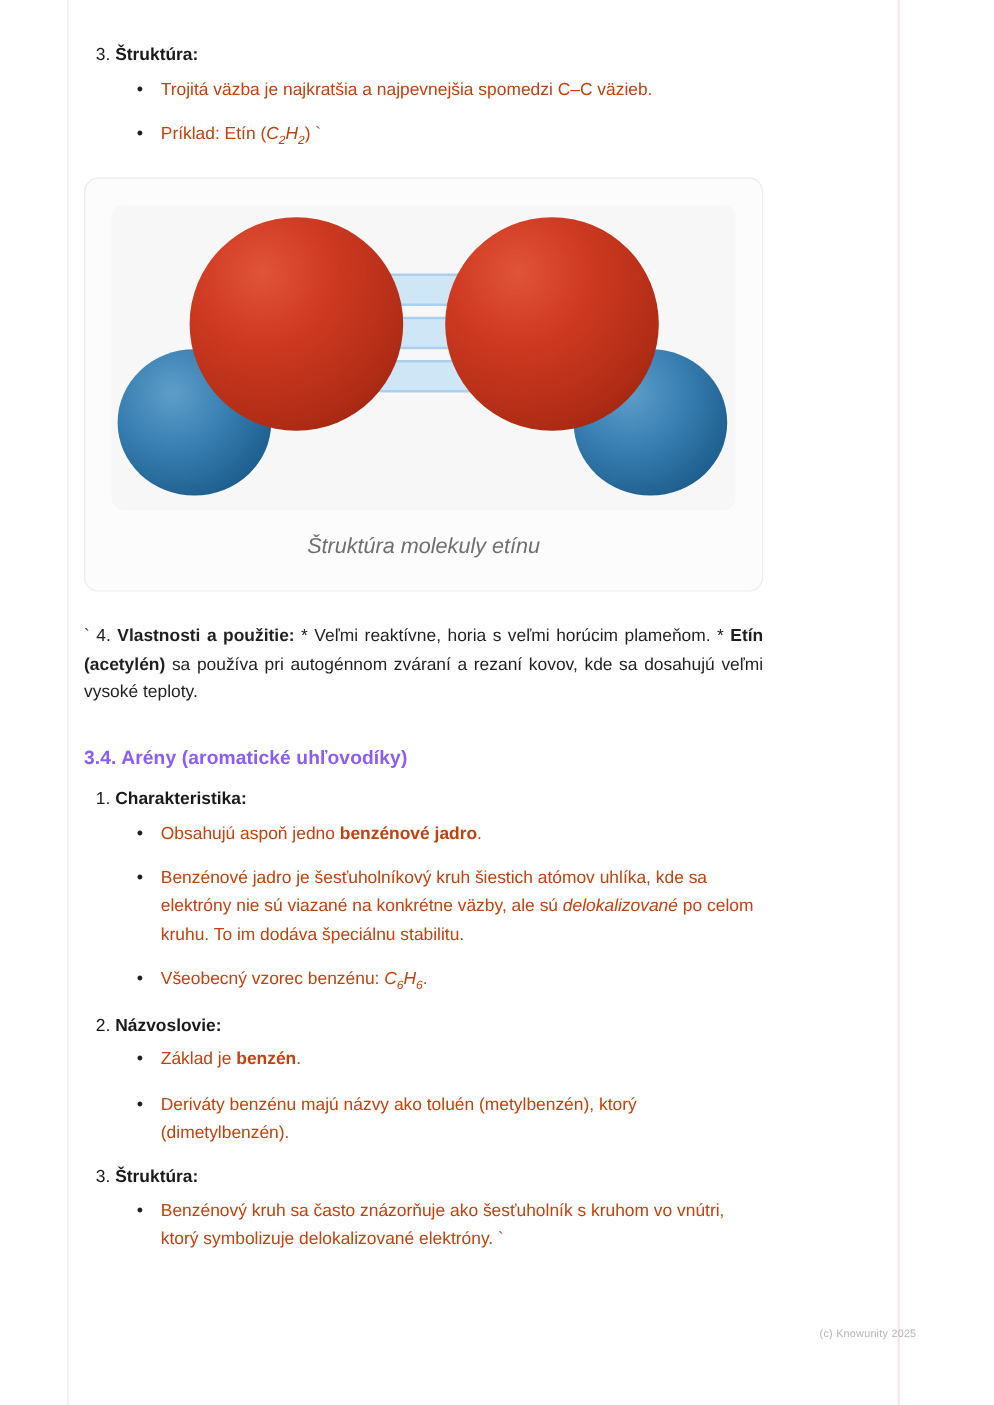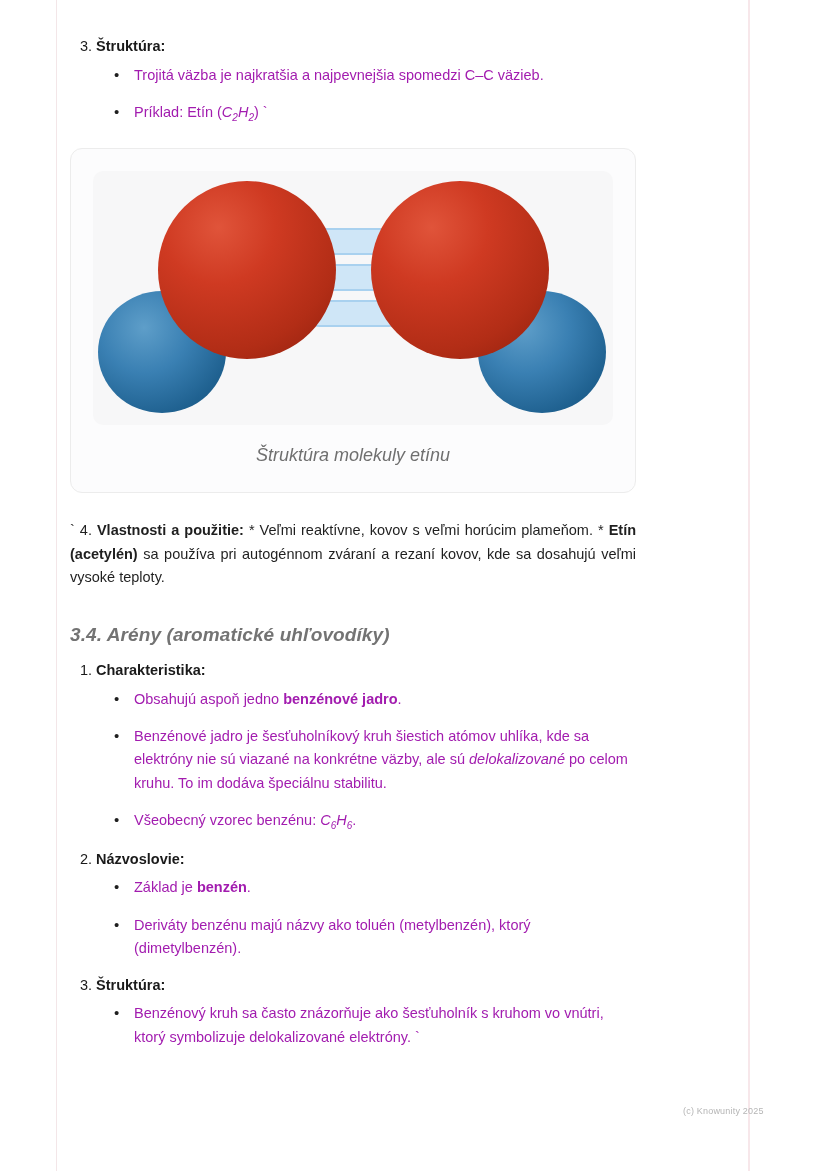--- a/index.html
+++ b/index.html
@@ -55,21 +55,21 @@
     list-style: none;
     margin: 6px 0 0 0;
     padding-left: 16px;
     font-size: 14.5px;
   }
   ul.bullets > li {
     position: relative;
     padding-left: 22px;
     margin-bottom: 14px;
     line-height: 1.62;
-    color: #a21caf;
+    color: #c2410c;
   }
   ul.bullets > li:before {
     content: "•";
     position: absolute;
     left: 2px;
     top: -1px;
     font-size: 15px;
     color: #1f1f1f;
   }
   b, strong { font-weight: bold; }
@@ -152,26 +152,25 @@
 
   .para {
     font-size: 14.5px;
     line-height: 1.62;
     text-align: justify;
     margin: 26px 0 0 0;
     color: #1f1f1f;
   }
 
   h2.section {
-    font-size: 19px;
+    font-size: 16px;
     font-weight: bold;
-    color: #737373;
+    color: #8b5cf6;
     margin: 34px 0 14px 0;
     letter-spacing: 0.1px;
-    font-style: italic;
   }
 
   .footer {
     position: absolute;
     left: 683px;
     top: 1106px;
     font-size: 9px;
     color: #b5b5b5;
     letter-spacing: 0.2px;
     text-align: right;
@@ -206,21 +205,21 @@
         <div class="atom h-right"></div>
         <div class="bond bond-1"></div>
         <div class="bond bond-2"></div>
         <div class="bond bond-3"></div>
         <div class="atom c-left"></div>
         <div class="atom c-right"></div>
       </div>
       <div class="figure-caption">Štruktúra molekuly etínu</div>
     </div>
 
-    <p class="para"><span>` 4. </span><b>Vlastnosti a použitie:</b><span> * Veľmi reaktívne, kovov s veľmi horúcim plameňom. * </span><b>Etín (acetylén)</b><span> sa používa pri autogénnom zváraní a rezaní kovov, kde sa dosahujú veľmi vysoké teploty.</span></p>
+    <p class="para"><span>` 4. </span><b>Vlastnosti a použitie:</b><span> * Veľmi reaktívne, horia s veľmi horúcim plameňom. * </span><b>Etín (acetylén)</b><span> sa používa pri autogénnom zváraní a rezaní kovov, kde sa dosahujú veľmi vysoké teploty.</span></p>
 
     <h2 class="section">3.4. Arény (aromatické uhľovodíky)</h2>
 
     <ol class="numlist" start="1">
       <li>
         <b>Charakteristika:</b>
         <ul class="bullets">
           <li>
             <span>Obsahujú aspoň jedno </span><b>benzénové jadro</b><span>.</span>
           </li>

